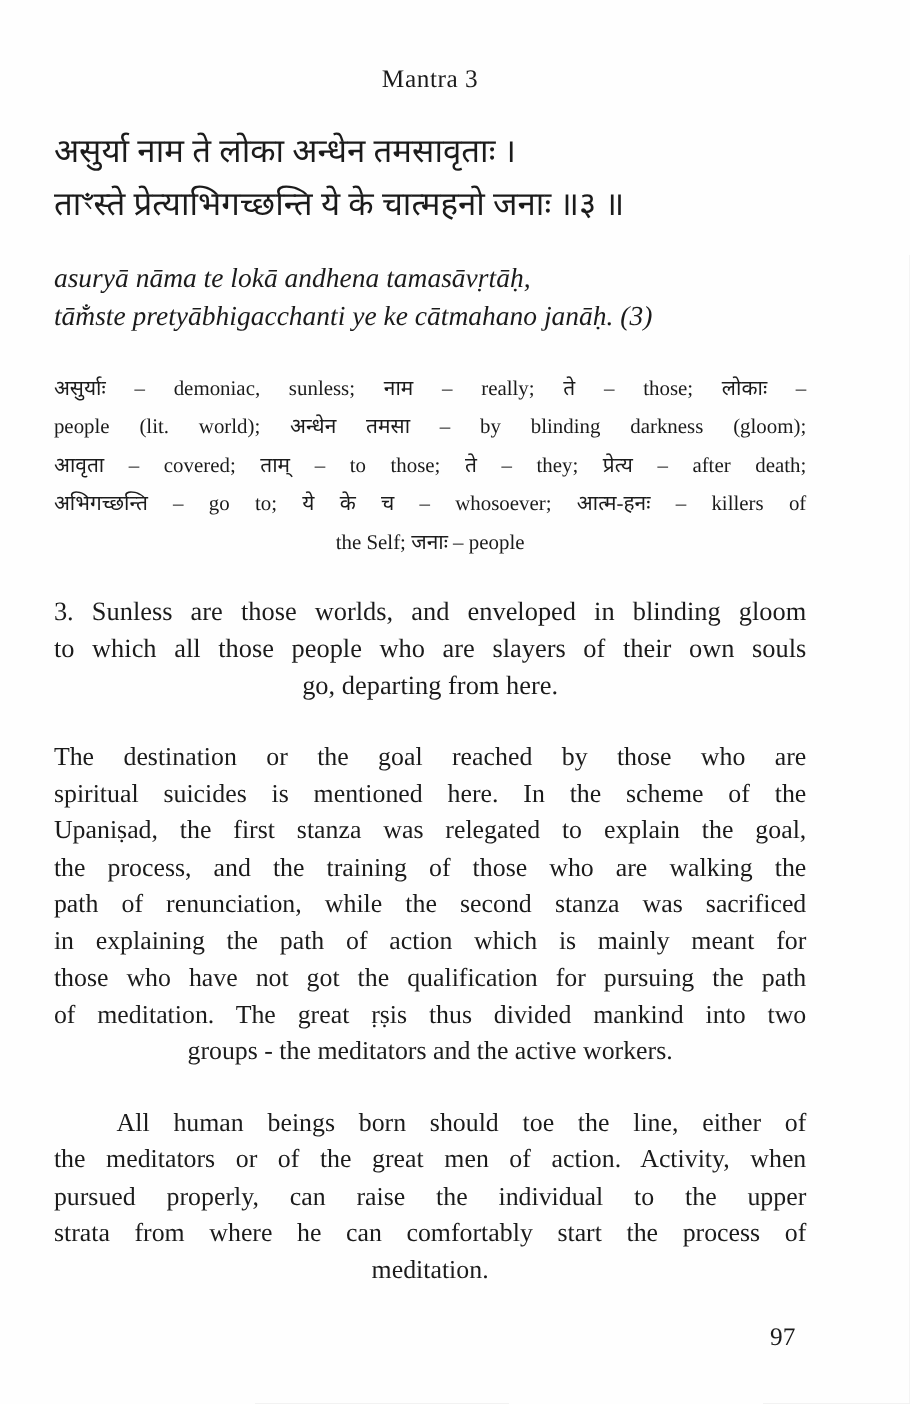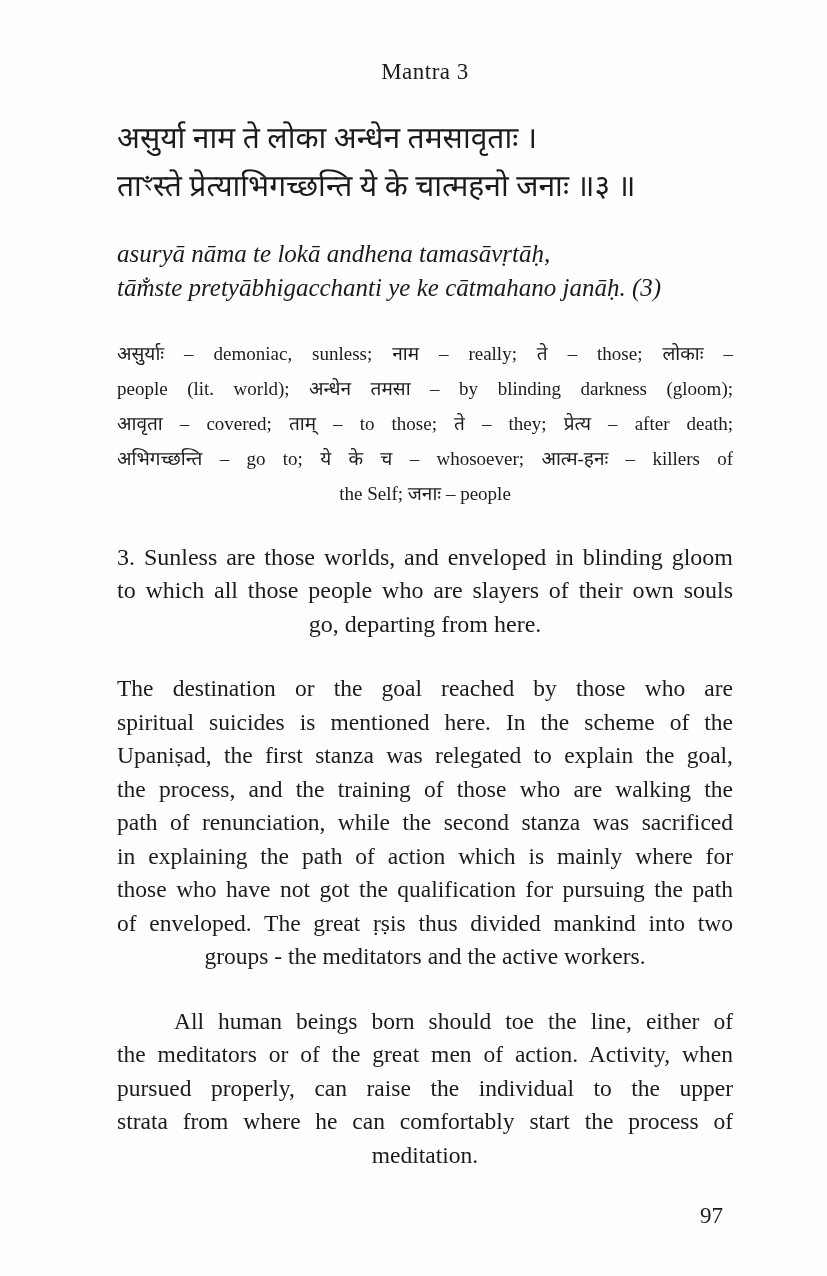--- a/index.html
+++ b/index.html
@@ -5,21 +5,21 @@
   * { margin: 0; padding: 0; box-sizing: border-box; }
   html, body { background: #e8e8e8; }
   .page {
     position: relative;
     width: 827px;
     height: 1276px;
     margin: 0 auto;
     background: #fefefe;
     color: #1b1b1b;
     font-family: "Liberation Serif", "DejaVu Serif", serif;
-    padding-left: 117px;
+    padding-left: 49px;
     padding-right: 94px;
     overflow: hidden;
   }
   .header {
     margin-top: 58px;
     text-align: center;
     font-size: 23px;
     line-height: 1.25;
     letter-spacing: 0.5px;
   }
@@ -98,23 +98,23 @@
     <div class="jl">to which all those people who are slayers of their own souls</div>
     <div class="ll">go, departing from here.</div>
   </div>
 
   <div class="para">
     <div class="jl">The destination or the goal reached by those who are</div>
     <div class="jl">spiritual suicides is mentioned here. In the scheme of the</div>
     <div class="jl">Upaniṣad, the first stanza was relegated to explain the goal,</div>
     <div class="jl">the process, and the training of those who are walking the</div>
     <div class="jl">path of renunciation, while the second stanza was sacrificed</div>
-    <div class="jl">in explaining the path of action which is mainly where for</div>
+    <div class="jl">in explaining the path of action which is mainly meant for</div>
     <div class="jl">those who have not got the qualification for pursuing the path</div>
-    <div class="jl">of enveloped. The great ṛṣis thus divided mankind into two</div>
+    <div class="jl">of meditation. The great ṛṣis thus divided mankind into two</div>
     <div class="ll">groups - the meditators and the active workers.</div>
   </div>
 
   <div class="para">
     <div class="jl indent">All human beings born should toe the line, either of</div>
     <div class="jl">the meditators or of the great men of action. Activity, when</div>
     <div class="jl">pursued properly, can raise the individual to the upper</div>
     <div class="jl">strata from where he can comfortably start the process of</div>
     <div class="ll">meditation.</div>
   </div>

